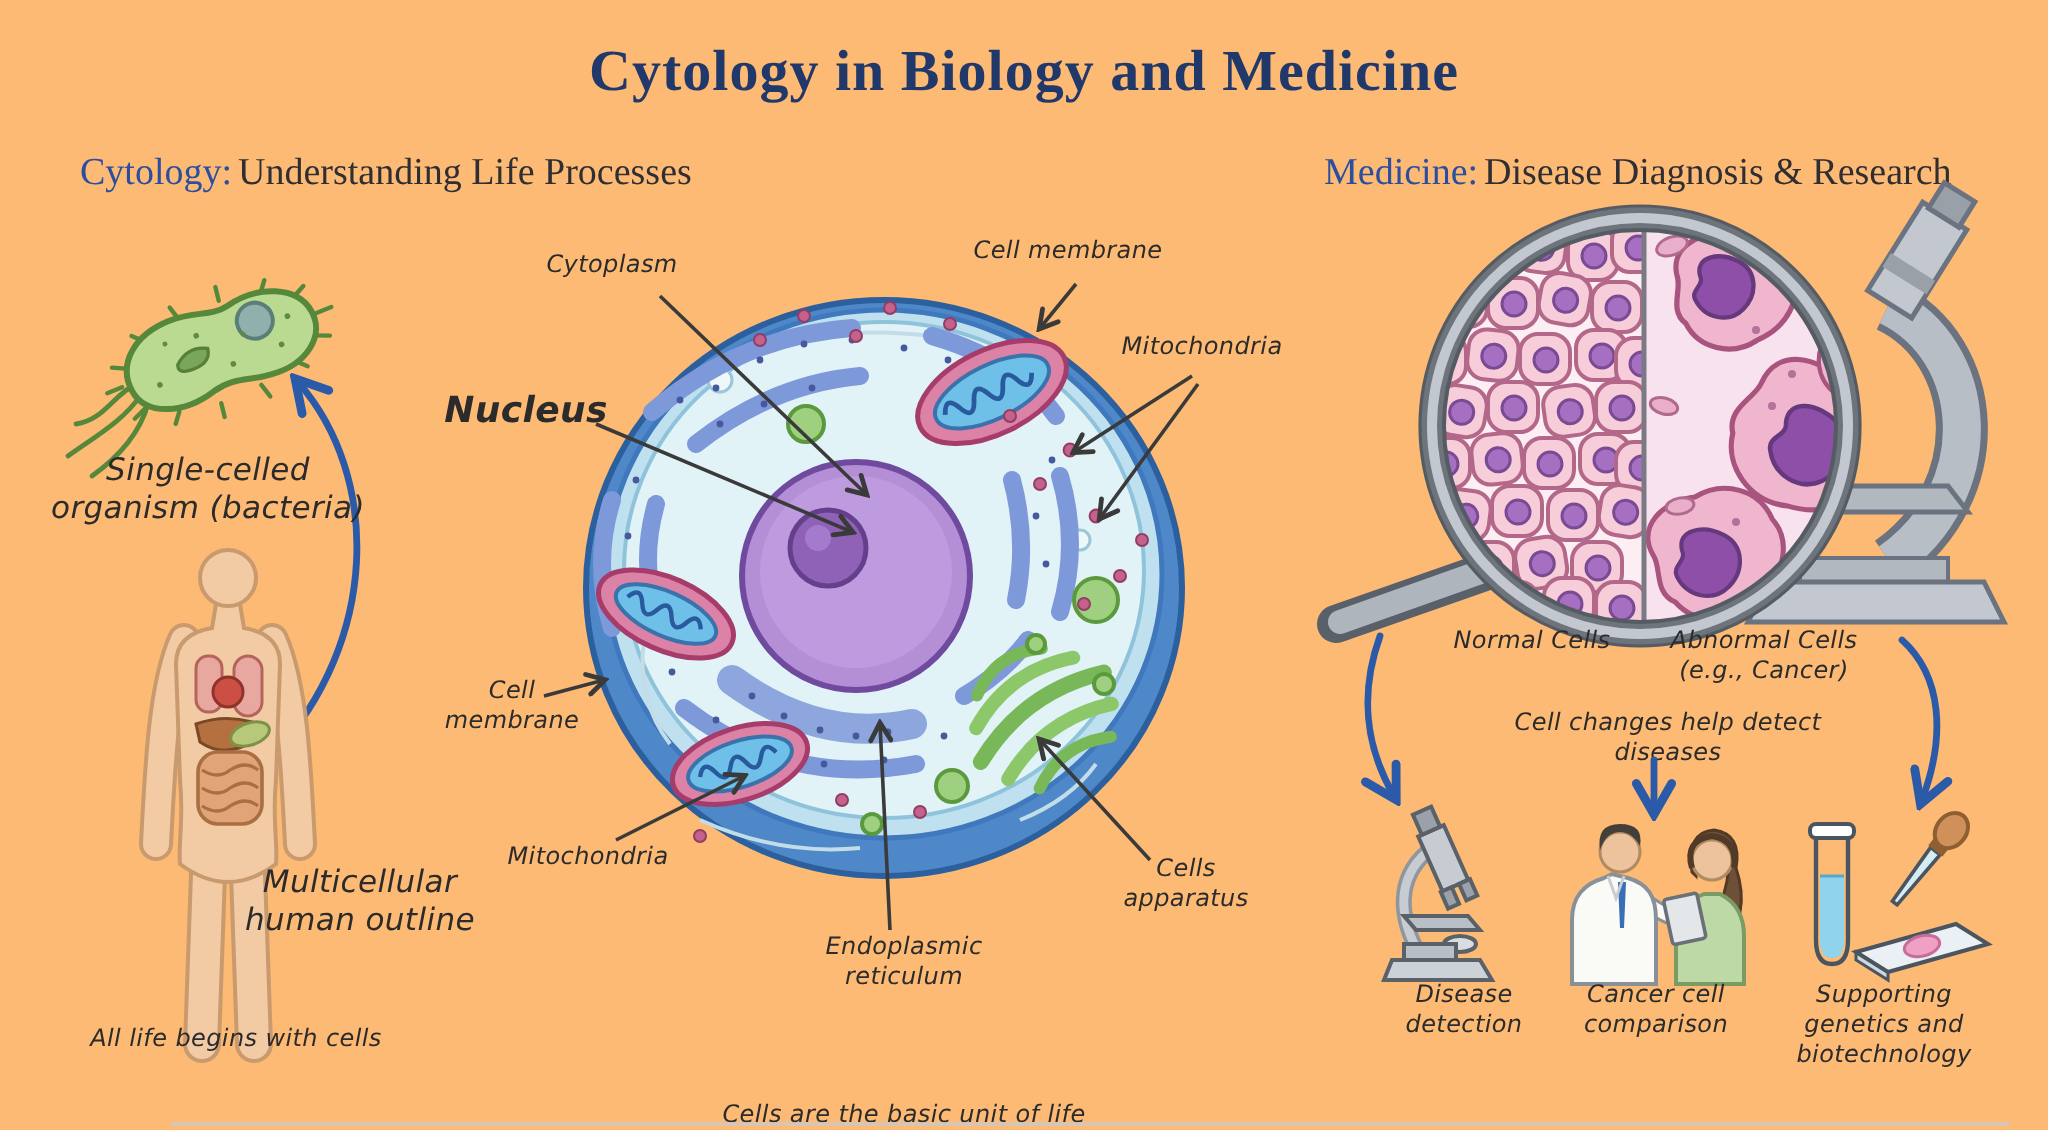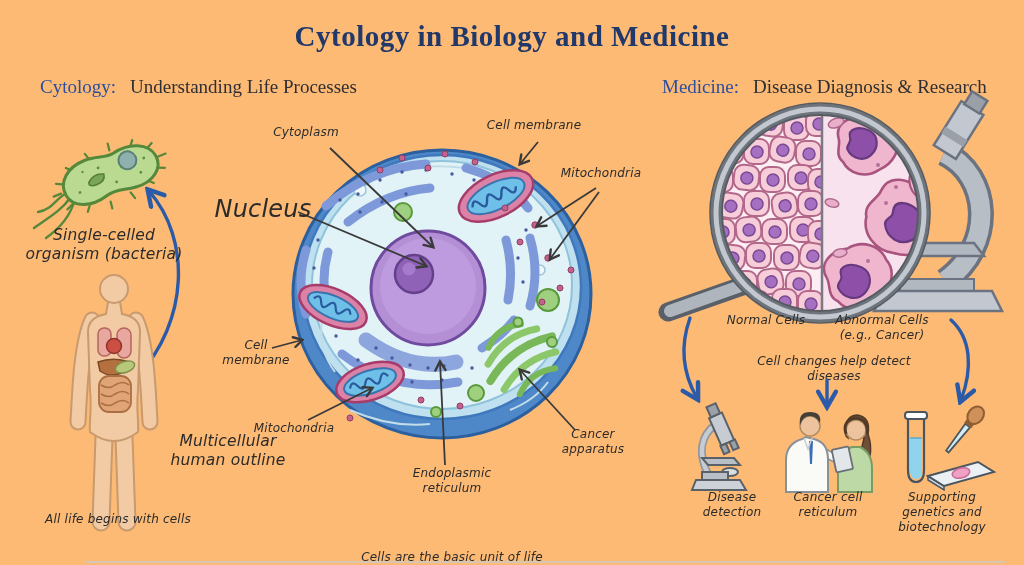--- a/index.html
+++ b/index.html
@@ -4,24 +4,24 @@
 <style>
   html,body{margin:0;padding:0;background:#e8e8e8;}
   .canvas{position:relative;width:1024px;height:565px;background:#fdba74;overflow:hidden;
           font-family:"DejaVu Sans",sans-serif;}
   .title{position:absolute;left:50%;top:20px;transform:translateX(-50%);
          font-family:"Liberation Serif",serif;font-size:29px;font-weight:600;
          color:#21386b;letter-spacing:.5px;white-space:nowrap;}
   .sec-h{position:absolute;font-family:"Liberation Serif",serif;font-size:19px;
          color:#2e2e33;white-space:nowrap;}
   .sec-h .term{color:#2b4f9e;}
-  .sec-h .rest{margin-left:14px;}
+  .sec-h .rest{margin-left:3px;}
   .hand{position:absolute;transform:translateX(-50%);text-align:center;white-space:pre-line;
         font-style:italic;color:#2b2b2b;font-size:15.5px;line-height:1.24;letter-spacing:.2px;}
-  .hand.big{font-size:24px;font-weight:400;}
+  .hand.big{font-size:18px;font-weight:700;}
   .hand.md{font-size:12px;}
   svg{position:absolute;overflow:visible;}
   .botline{position:absolute;left:85px;top:561px;width:920px;height:2px;background:#c9c9c9;
            opacity:.75;border-radius:1px;}
 </style>
 </head>
 <body>
 
 <div class="canvas">
 
@@ -101,21 +101,21 @@
       <circle cx="72" cy="74" r="7.5" fill="#cc4f44" stroke="#8f332c" stroke-width="1.5"></circle>
       <path d="M56,90 Q70,85 84,89 L80,101 Q68,106 58,99 Z" fill="#b5703f" stroke="#7a4a26" stroke-width="1.5"></path>
       <ellipse cx="83" cy="95" rx="10" ry="5.5" transform="rotate(-18 83 95)" fill="#b8c87a" stroke="#7e9148" stroke-width="1.5"></ellipse>
       <rect x="57" y="104" width="32" height="36" rx="10" fill="#e0a477" stroke="#a96f42" stroke-width="1.8"></rect>
       <path d="M59,113 q8,5 14,0 q8,-5 14,0 M59,122 q8,5 14,0 q8,-5 14,0 M59,131 q8,5 14,0 q8,-5 14,0" fill="none" stroke="#a96f42" stroke-width="1.6"></path>
     </g>
   </svg>
 
   <div class="hand" style="left:104px;top:226px;">Single-celled
 organism (bacteria)</div>
-  <div class="hand" style="left:180px;top:432px;margin-left:48px;">Multicellular
+  <div class="hand" style="left:180px;top:432px;">Multicellular
 human outline</div>
   <div class="hand md" style="left:118px;top:512px;">All life begins with cells</div>
 
   <svg style="left:230px;top:110px;" width="425" height="435" viewBox="0 0 425 435">
     <defs>
       <marker id="vdark" viewBox="0 0 10 10" refX="8" refY="5" markerWidth="7" markerHeight="7" orient="auto">
         <path d="M1.5,1 L8.5,5 L1.5,9" fill="none" stroke="#3a3a3a" stroke-width="1.9" stroke-linecap="round"></path>
       </marker>
     </defs>
 
@@ -253,21 +253,21 @@
 
   <div class="hand md" style="left:306px;top:125px;">Cytoplasm</div>
   <div class="hand md" style="left:534px;top:118px;">Cell membrane</div>
   <div class="hand md" style="left:601px;top:166px;">Mitochondria</div>
   <div class="hand big" style="left:263px;top:195px;">Nucleus</div>
   <div class="hand md" style="left:256px;top:338px;">Cell
 membrane</div>
   <div class="hand md" style="left:294px;top:421px;">Mitochondria</div>
   <div class="hand md" style="left:452px;top:466px;">Endoplasmic
 reticulum</div>
-  <div class="hand md" style="left:593px;top:427px;">Cancer
+  <div class="hand md" style="left:593px;top:427px;">Cells
 apparatus</div>
   <div class="hand md" style="left:452px;top:508px;margin-top:42px;">Cells are the basic unit of life</div>
 
   <svg style="left:660px;top:95px;" width="364" height="228" viewBox="0 0 364 228">
     <defs>
       <clipPath id="lens">
           <circle cx="160" cy="118" r="98"></circle>
         </clipPath>
       <clipPath id="halfL">
           <rect x="50" y="8" width="112" height="220"></rect>
@@ -444,19 +444,19 @@
       <path d="M12,34 L12,66 Q12,75 18,75 Q24,75 24,66 L24,34 Z" fill="#8fd4ec"></path>
       <path d="M10,14 L10,66 Q10,78 18,78 Q26,78 26,66 L26,14 Z" fill="none" stroke="#4a5560" stroke-width="2.2"></path>
       <rect x="7" y="8" width="22" height="7" rx="3" fill="#ffffff" stroke="#4a5560" stroke-width="2"></rect>
       <line x1="12" y1="34" x2="24" y2="34" stroke="#5aa8c8" stroke-width="1.5"></line>
     </g>
   </svg>
 
   <div class="hand md" style="left:720px;top:490px;margin-left:12px;">Disease
 detection</div>
   <div class="hand md" style="left:828px;top:490px;">Cancer cell
-reticulum</div>
+comparison</div>
   <div class="hand md" style="left:942px;top:490px;">Supporting
 genetics and
 biotechnology</div>
 
   <div class="botline"></div>
 </div>
 
 </body></html>

